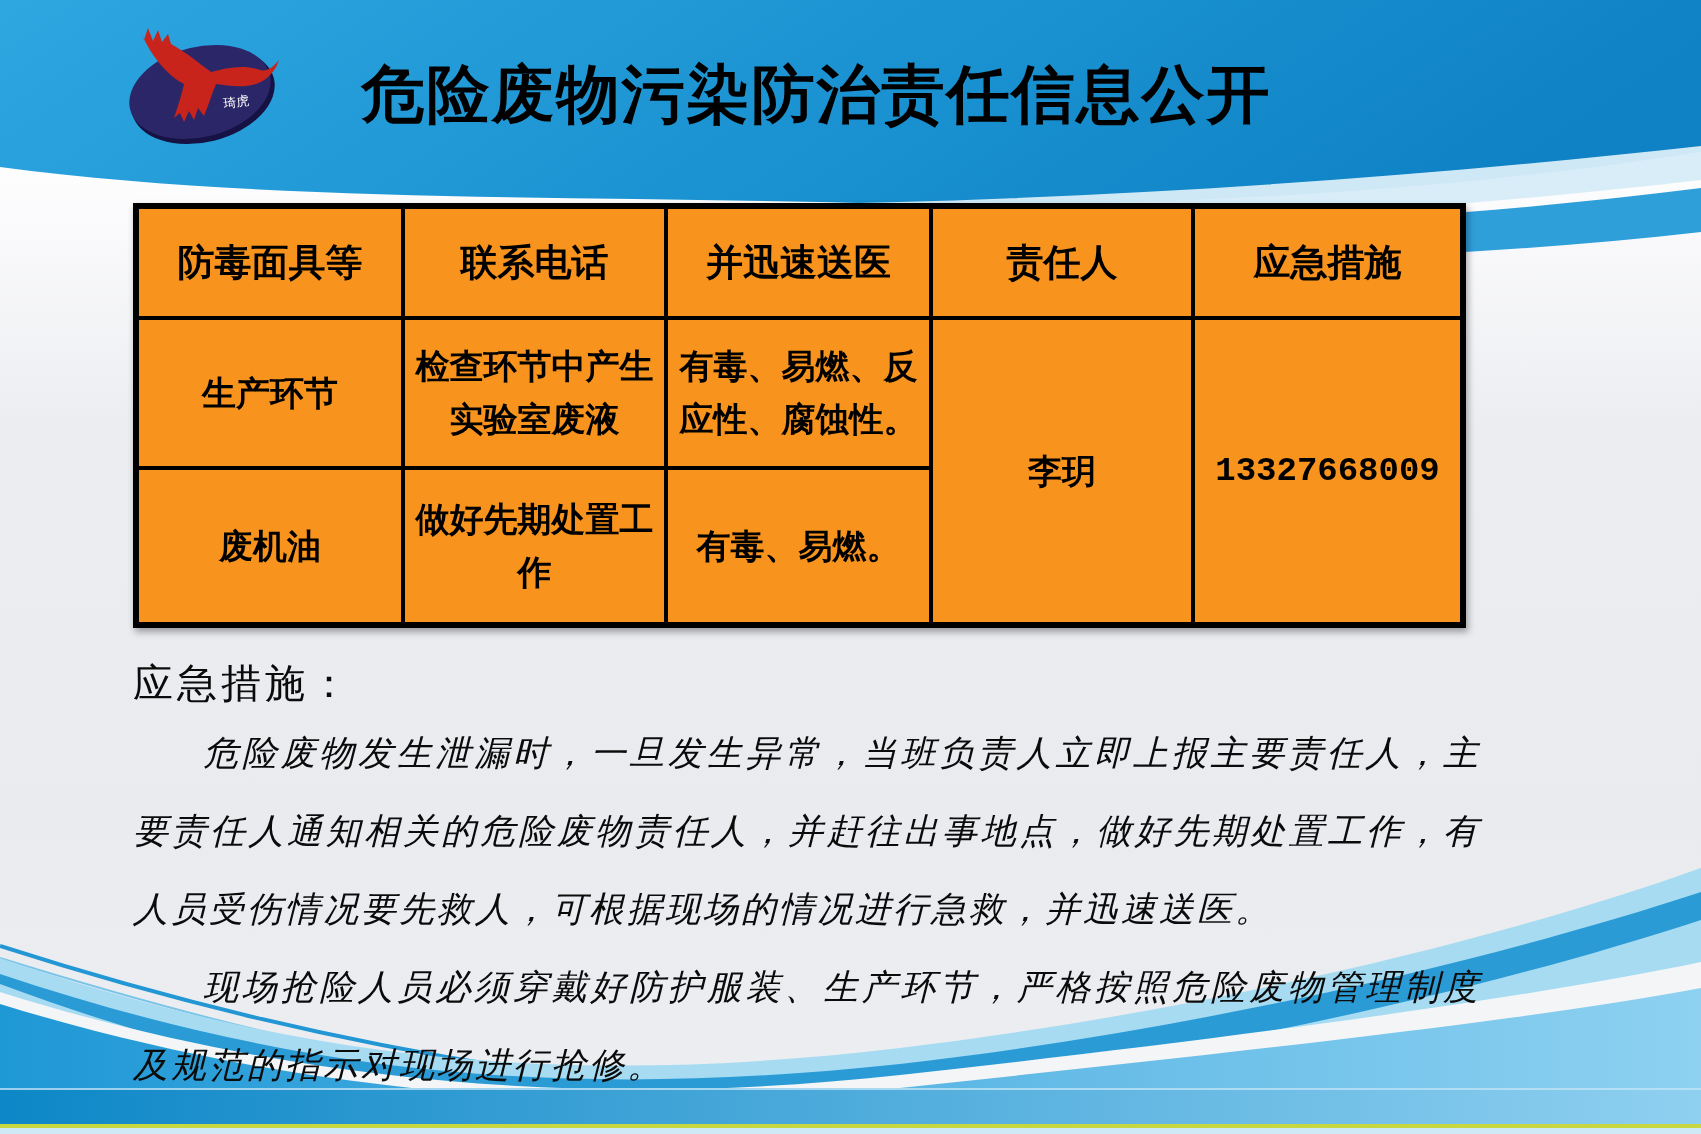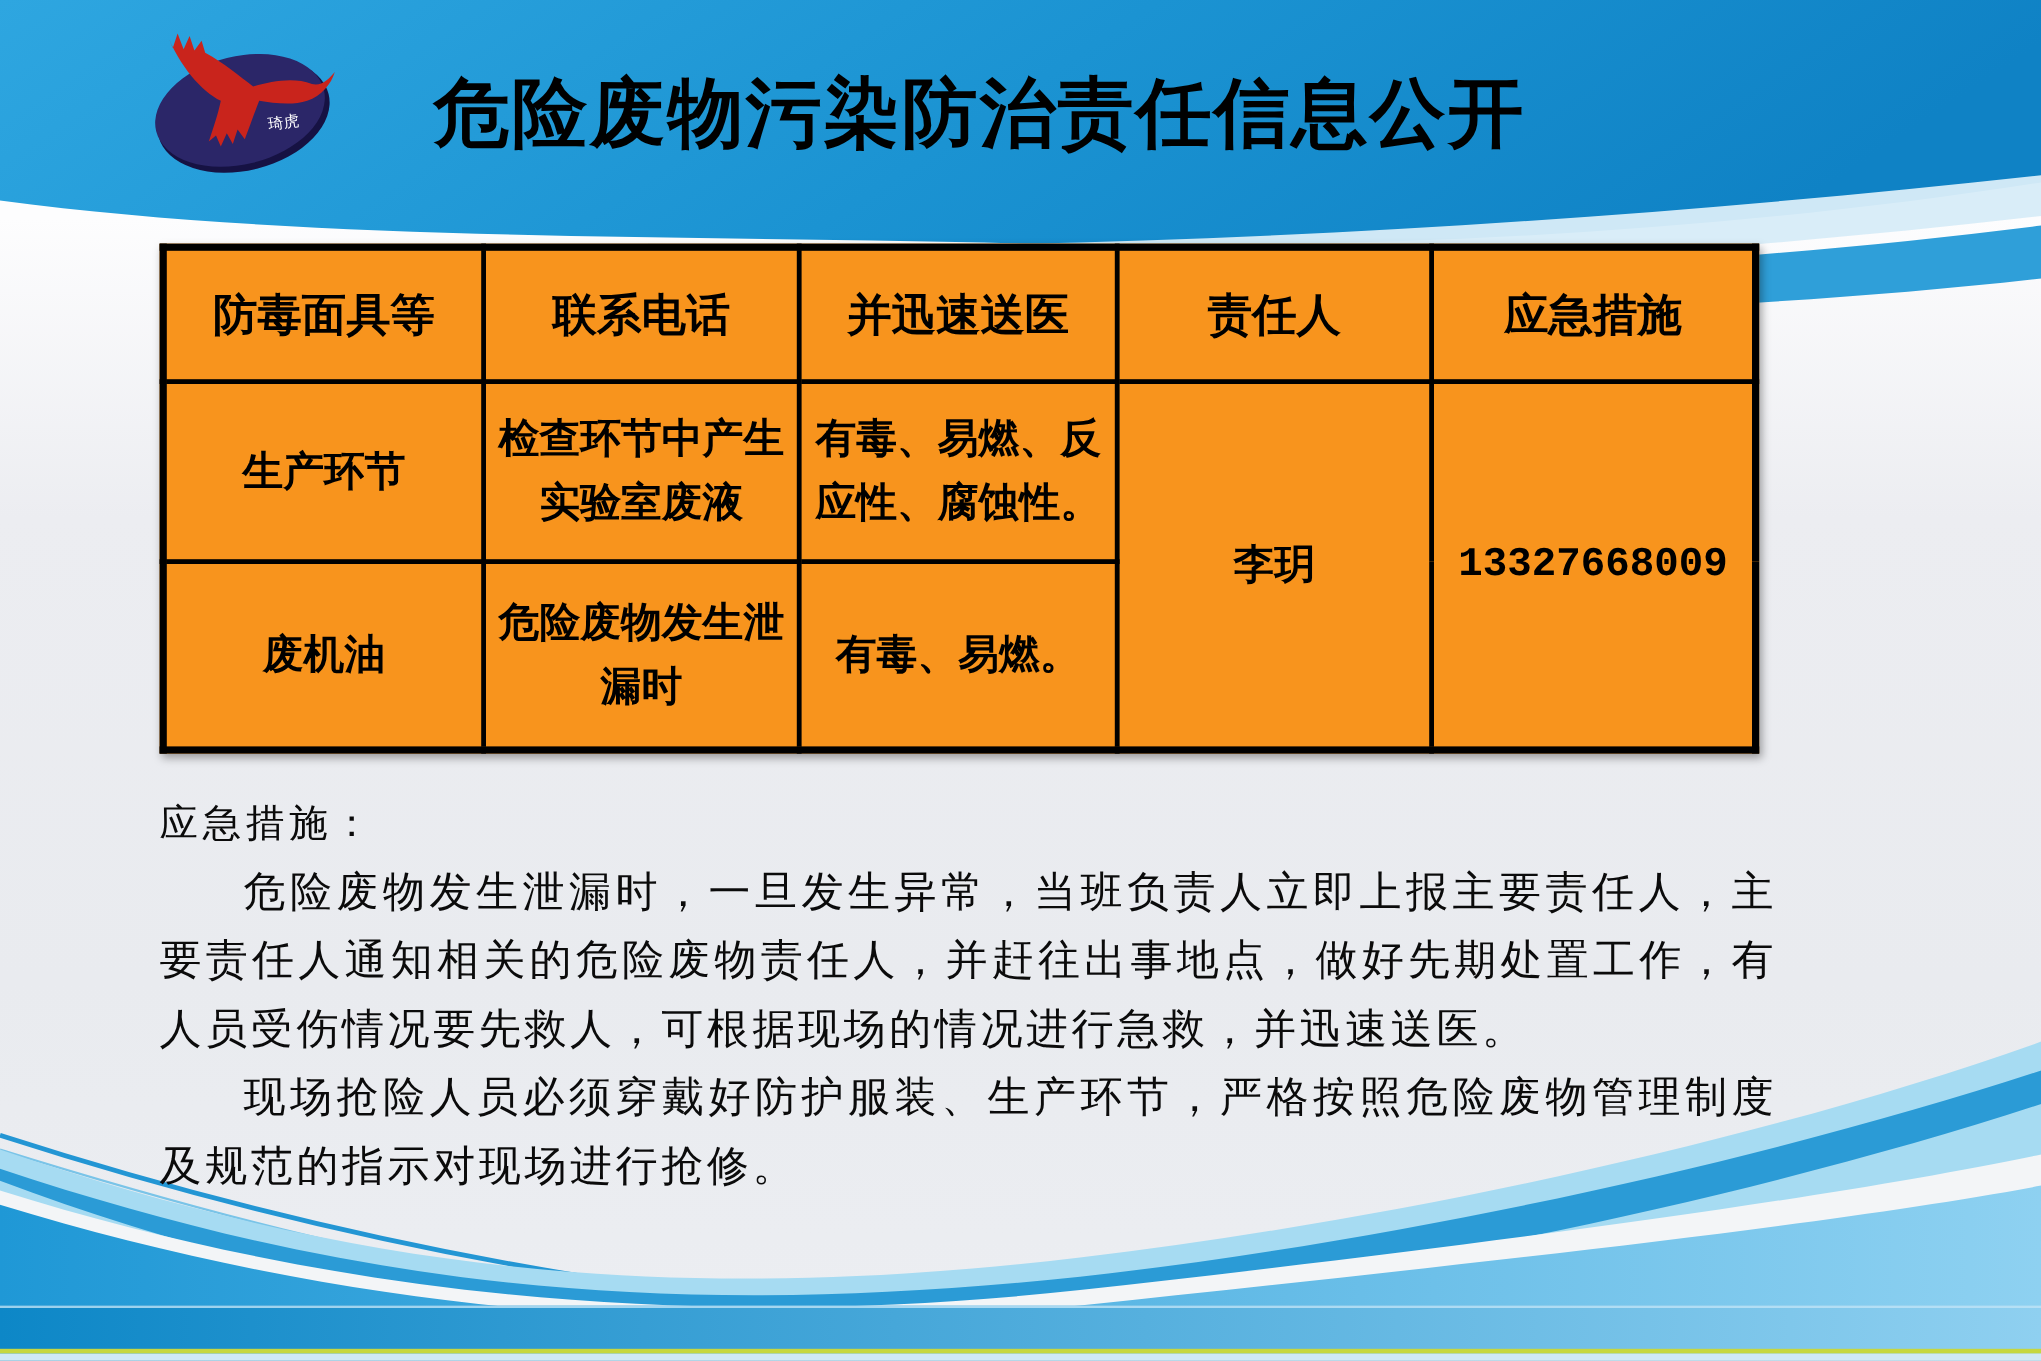--- a/index.html
+++ b/index.html
@@ -29,24 +29,24 @@
   }
   table.hw th{height:103px;font-size:37px;font-weight:bold;}
   table.hw td{font-size:34px;font-weight:bold;}
   tr.r1 td{height:142px;}
   tr.r2 td{height:148px;}
   td.phone{font-family:Liberation Mono, monospace;font-weight:normal;font-size:41px;}
   .emergency{
     position:absolute;left:133px;top:658px;width:1348px;z-index:2;
     font-family:"Liberation Serif", serif;color:#0b0b0b;
   }
-  .em-heading{font-size:32px;line-height:57px;letter-spacing:4px;}
+  .em-heading{font-size:40px;line-height:57px;letter-spacing:4px;font-family:Liberation Mono, monospace;}
   .emergency p{
-    margin:0;font-size:35px;line-height:57px;letter-spacing:3px;
-    text-indent:2em;text-align:justify;text-justify:inter-character;
+    margin:0;font-size:35px;line-height:78px;letter-spacing:3px;
+    text-indent:2em;text-align:justify;text-justify:inter-character;font-style:italic;
   }
 </style>
 </head>
 <body>
 
 <div class="stage">
 
   <svg class="top-wave" width="1701" height="300" viewBox="0 0 1701 300" preserveAspectRatio="none">
     <defs>
       <linearGradient id="gTop" x1="0%" y1="0%" x2="100%" y2="18%">
@@ -119,21 +119,21 @@
     </tr>
     <tr class="r1">
       <td>生产环节</td>
       <td>检查环节中产生实验室废液</td>
       <td>有毒、易燃、反应性、腐蚀性。</td>
       <td rowspan="2">李玥</td>
       <td rowspan="2" class="phone">13327668009</td>
     </tr>
     <tr class="r2">
       <td>废机油</td>
-      <td>危险废物发生泄漏时</td>
+      <td>做好先期处置工作</td>
       <td>有毒、易燃。</td>
     </tr>
   </tbody>
     </table>
 
   <div class="emergency">
     <div class="em-heading">应急措施：</div>
     <p>危险废物发生泄漏时，一旦发生异常，当班负责人立即上报主要责任人，主要责任人通知相关的危险废物责任人，并赶往出事地点，做好先期处置工作，有人员受伤情况要先救人，可根据现场的情况进行急救，并迅速送医。</p>
     <p>现场抢险人员必须穿戴好防护服装、生产环节，严格按照危险废物管理制度及规范的指示对现场进行抢修。</p>
   </div>

